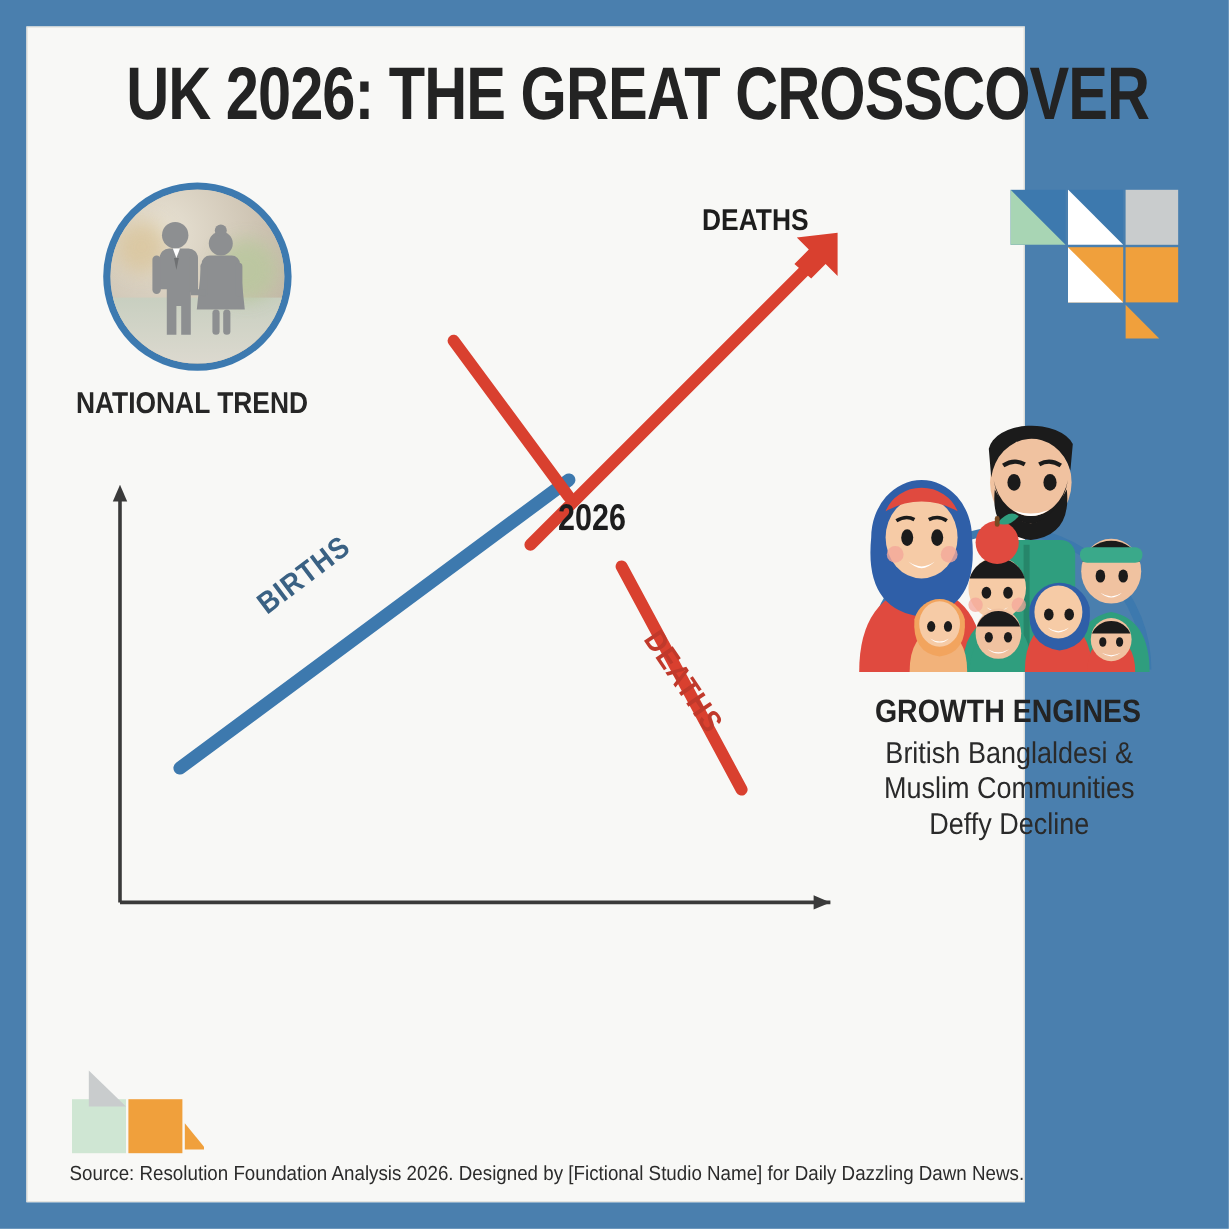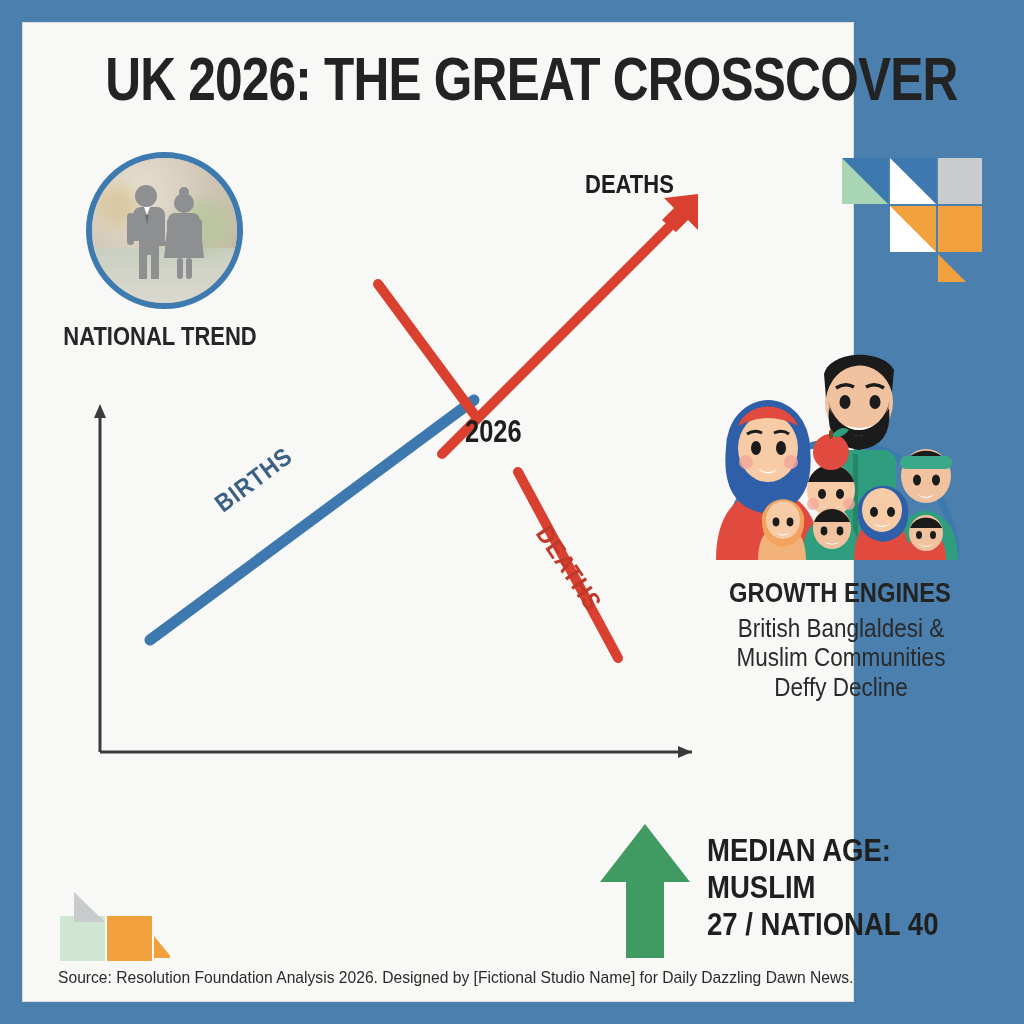--- a/index.html
+++ b/index.html
@@ -321,26 +321,16 @@
   </div>
 
   <svg class="motif-bl" width="110" height="80" viewBox="0 0 110 80">
     <rect x="0" y="32" width="45" height="45" fill="#cfe6d3"></rect>
     <path d="M14 8 L45 38 L14 38 Z" fill="#c9cccd"></path>
     <rect x="47" y="32" width="45" height="45" fill="#f0a03c"></rect>
     <path d="M94 52 L112 74 L94 74 Z" fill="#f0a03c"></path>
   </svg>
 
 
-  <div class="stat stat-age">
-    <svg width="96" height="138" viewBox="0 0 96 138">
-      <path d="M48 2 L93 60 H67 v76 H29 V60 H3 z" fill="#3f9b62"></path>
-    </svg>
-    <div class="stat-txt">
-      <div>MEDIAN AGE:</div>
-      <div>MUSLIM</div>
-      <div>27 / NATIONAL 40</div>
-    </div>
-  </div>
 
   <div class="footer">Source: Resolution Foundation Analysis 2026. Designed by [Fictional Studio Name] for Daily Dazzling Dawn News.</div>
 
 </div>
 
 </body></html>

